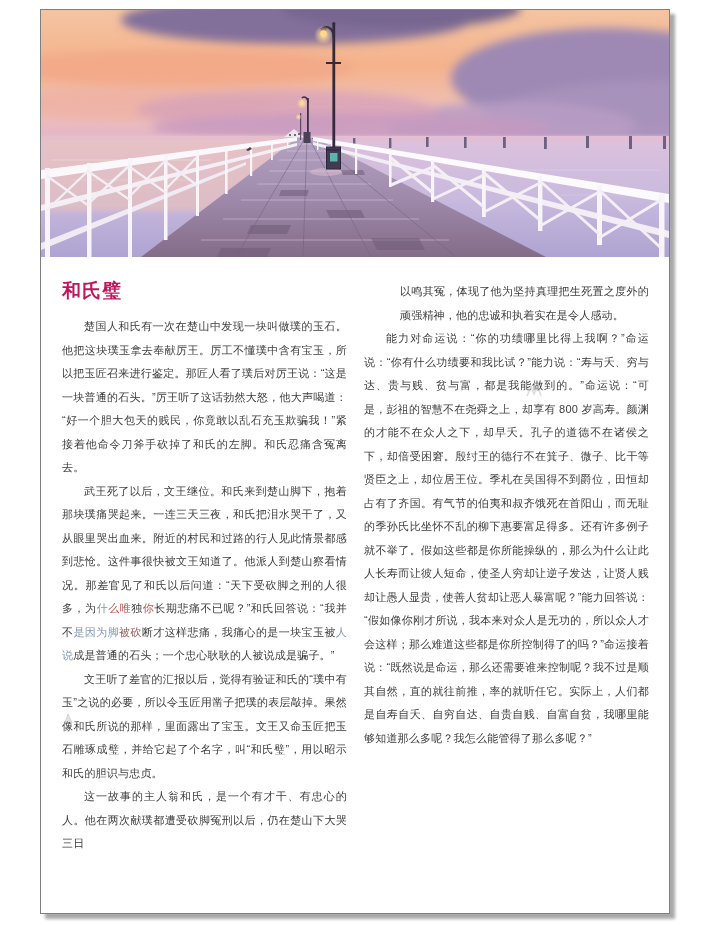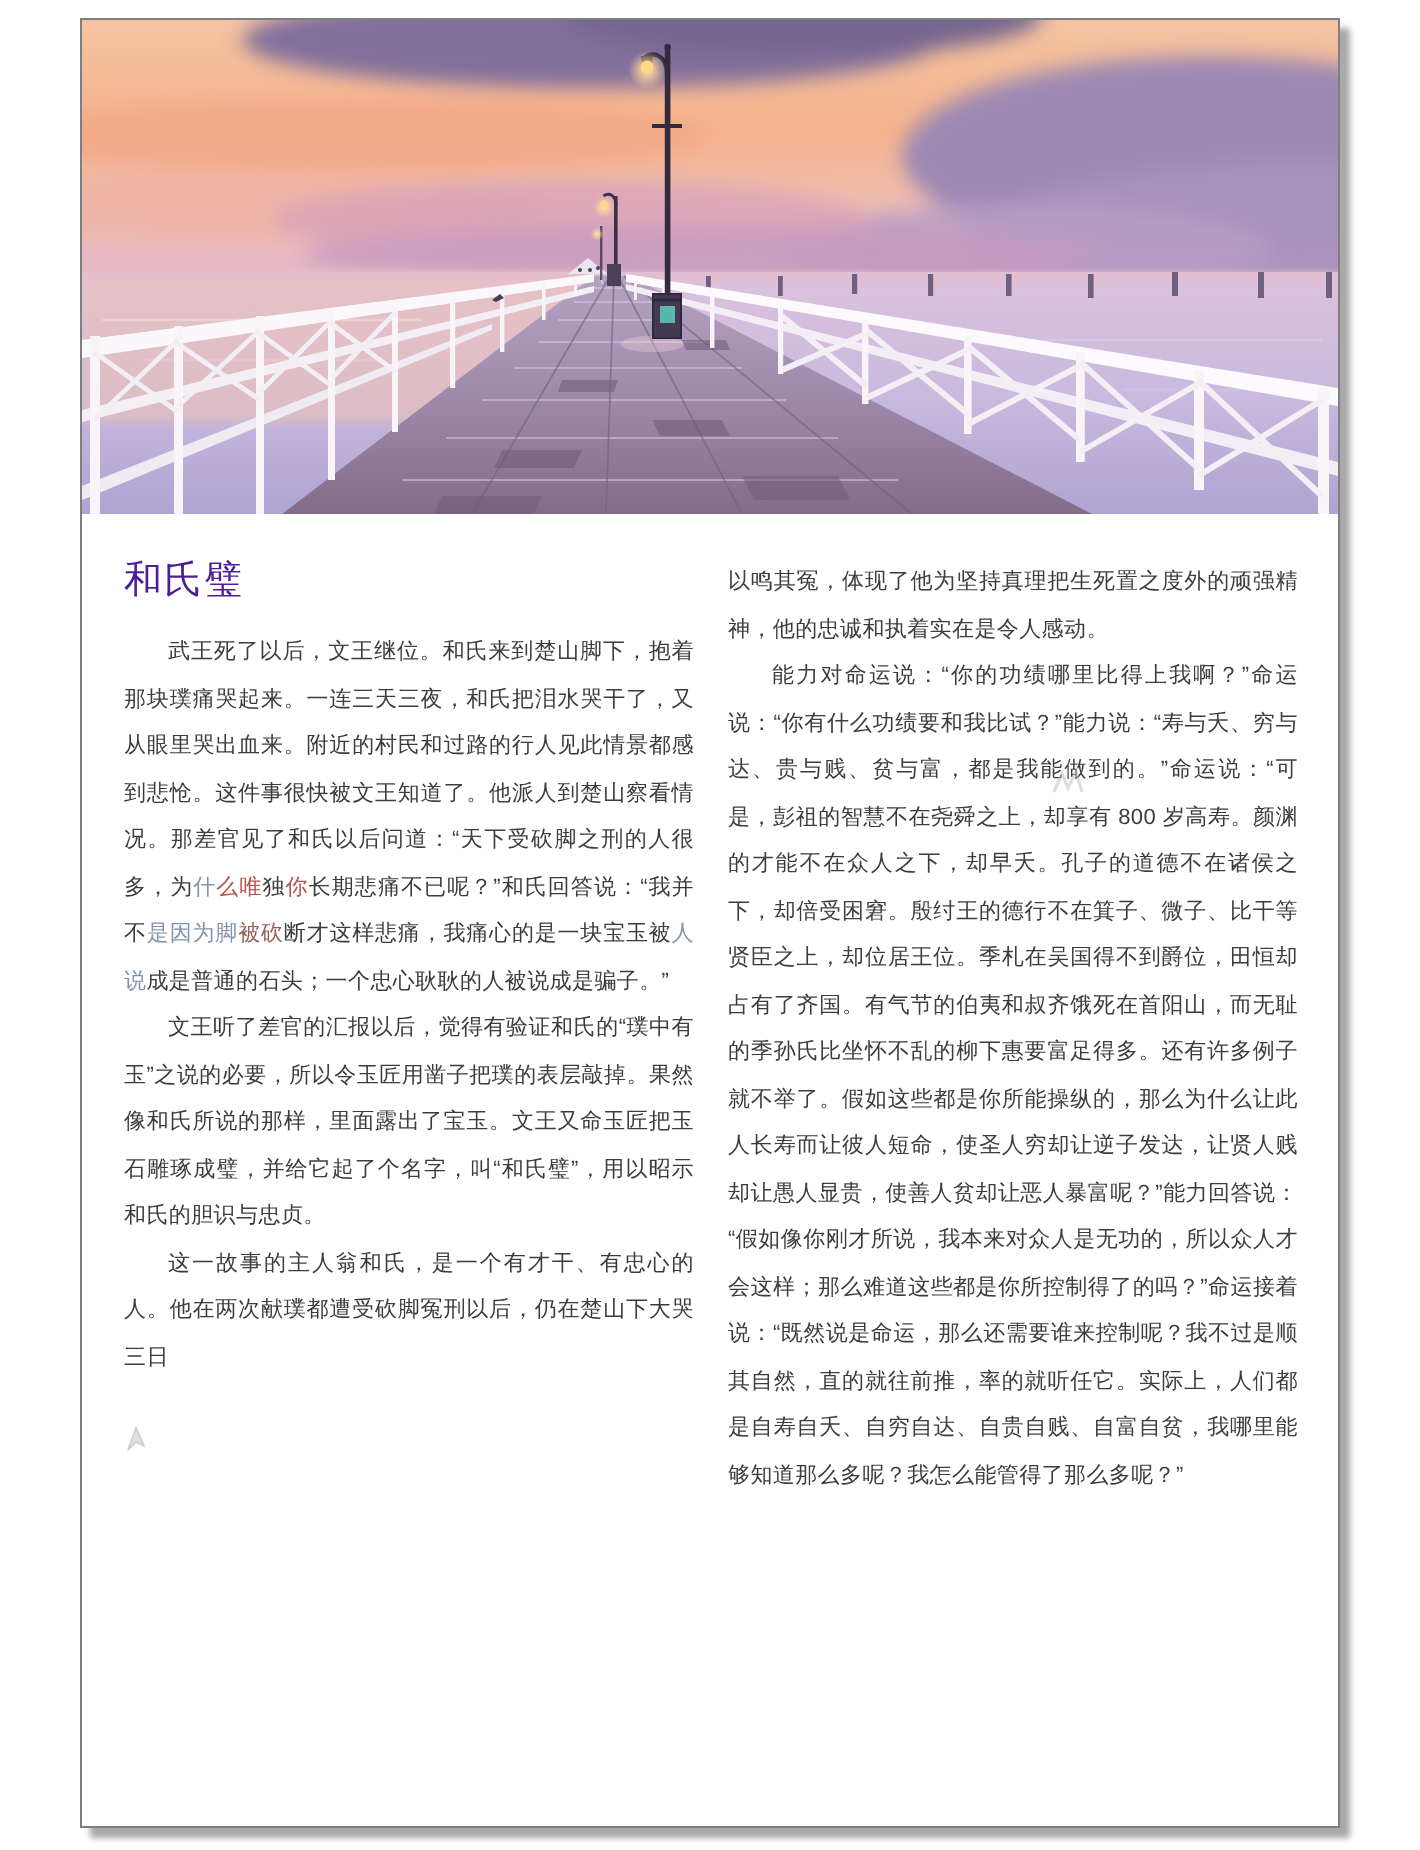--- a/index.html
+++ b/index.html
@@ -17,31 +17,31 @@
     overflow:hidden;
   }
   .photo-wrap { width:628px; height:247px; overflow:hidden; }
   .photo-wrap svg { display:block; }
   .page-body {
     display:flex; gap:17px;
     padding:23px 20px 0 21px;
   }
   .col { flex:1 1 0; min-width:0; }
   h1.article-heading {
-    font-size:19px; line-height:22px; font-weight:400;
-    color:#4c1d95; margin:0 0 13px 0; letter-spacing:1px;
+    font-size:19px; line-height:22px; font-weight:700;
+    color:#be185d; margin:0 0 13px 0; letter-spacing:1px;
   }
   .col-right h1.article-heading { margin-top:13px; }
   p.body-p {
     margin:0; font-size:11px; line-height:23.5px;
     color:#3c3c3c; letter-spacing:0.2px;
     text-align:justify; text-justify:inter-ideograph;
     text-indent:2em; word-break:break-all;
   }
-  p.body-p.no-indent { text-indent:0; }
+  p.body-p.no-indent { text-indent:0;margin-left:36px; }
   .wm { position:absolute; opacity:0.5; pointer-events:none; }
   .wm1 { left:20px; top:702px; }
   .wm2 { left:484px; top:374px; }
 </style>
 </head>
 <body>
 
 <div class="page">
 
   <div class="photo-wrap">
@@ -232,20 +232,21 @@
         </g>
       </g>
     </svg>
   </div>
 
   <div class="page-body">
 
     <section class="col col-left">
       <h1 class="article-heading">和氏璧</h1>
       <div>
+          <p class="body-p"><span>楚国人和氏有一次在楚山中发现一块叫做璞的玉石。他把这块璞玉拿去奉献厉王。厉工不懂璞中含有宝玉，所以把玉匠召来进行鉴定。那匠人看了璞后对厉王说：“这是一块普通的石头。”厉王听了这话勃然大怒，他大声喝道：“好一个胆大包天的贱民，你竟敢以乱石充玉欺骗我！”紧接着他命令刀斧手砍掉了和氏的左脚。和氏忍痛含冤离去。</span></p>
           <p class="body-p"><span>武王死了以后，文王继位。和氏来到楚山脚下，抱着那块璞痛哭起来。一连三天三夜，和氏把泪水哭干了，又从眼里哭出血来。附近的村民和过路的行人见此情景都感到悲怆。这件事很快被文王知道了。他派人到楚山察看情况。那差官见了和氏以后问道：“天下受砍脚之刑的人很多，为</span><span style="color: rgb(128, 149, 174);">什</span><span style="color: rgb(180, 82, 75);">么唯</span><span>独</span><span style="color: rgb(180, 82, 75);">你</span><span>长期悲痛不已呢？”和氏回答说：“我并不</span><span style="color: rgb(128, 149, 174);">是因为脚</span><span style="color: rgb(151, 95, 88);">被砍</span><span>断才这样悲痛，我痛心的是一块宝玉被</span><span style="color: rgb(128, 149, 174);">人说</span><span>成是普通的石头；一个忠心耿耿的人被说成是骗子。”</span></p>
           <p class="body-p"><span>文王听了差官的汇报以后，觉得有验证和氏的“璞中有玉”之说的必要，所以令玉匠用凿子把璞的表层敲掉。果然像和氏所说的那样，里面露出了宝玉。文王又命玉匠把玉石雕琢成璧，并给它起了个名字，叫“和氏璧”，用以昭示和氏的胆识与忠贞。</span></p>
           <p class="body-p"><span>这一故事的主人翁和氏，是一个有才干、有忠心的人。他在两次献璞都遭受砍脚冤刑以后，仍在楚山下大哭三日</span></p>
         </div>
     </section>
 
     <section class="col col-right">
       <div>
           <p class="body-p no-indent"><span>以鸣其冤，体现了他为坚持真理把生死置之度外的顽强精神，他的忠诚和执着实在是令人感动。</span></p>
         </div>

